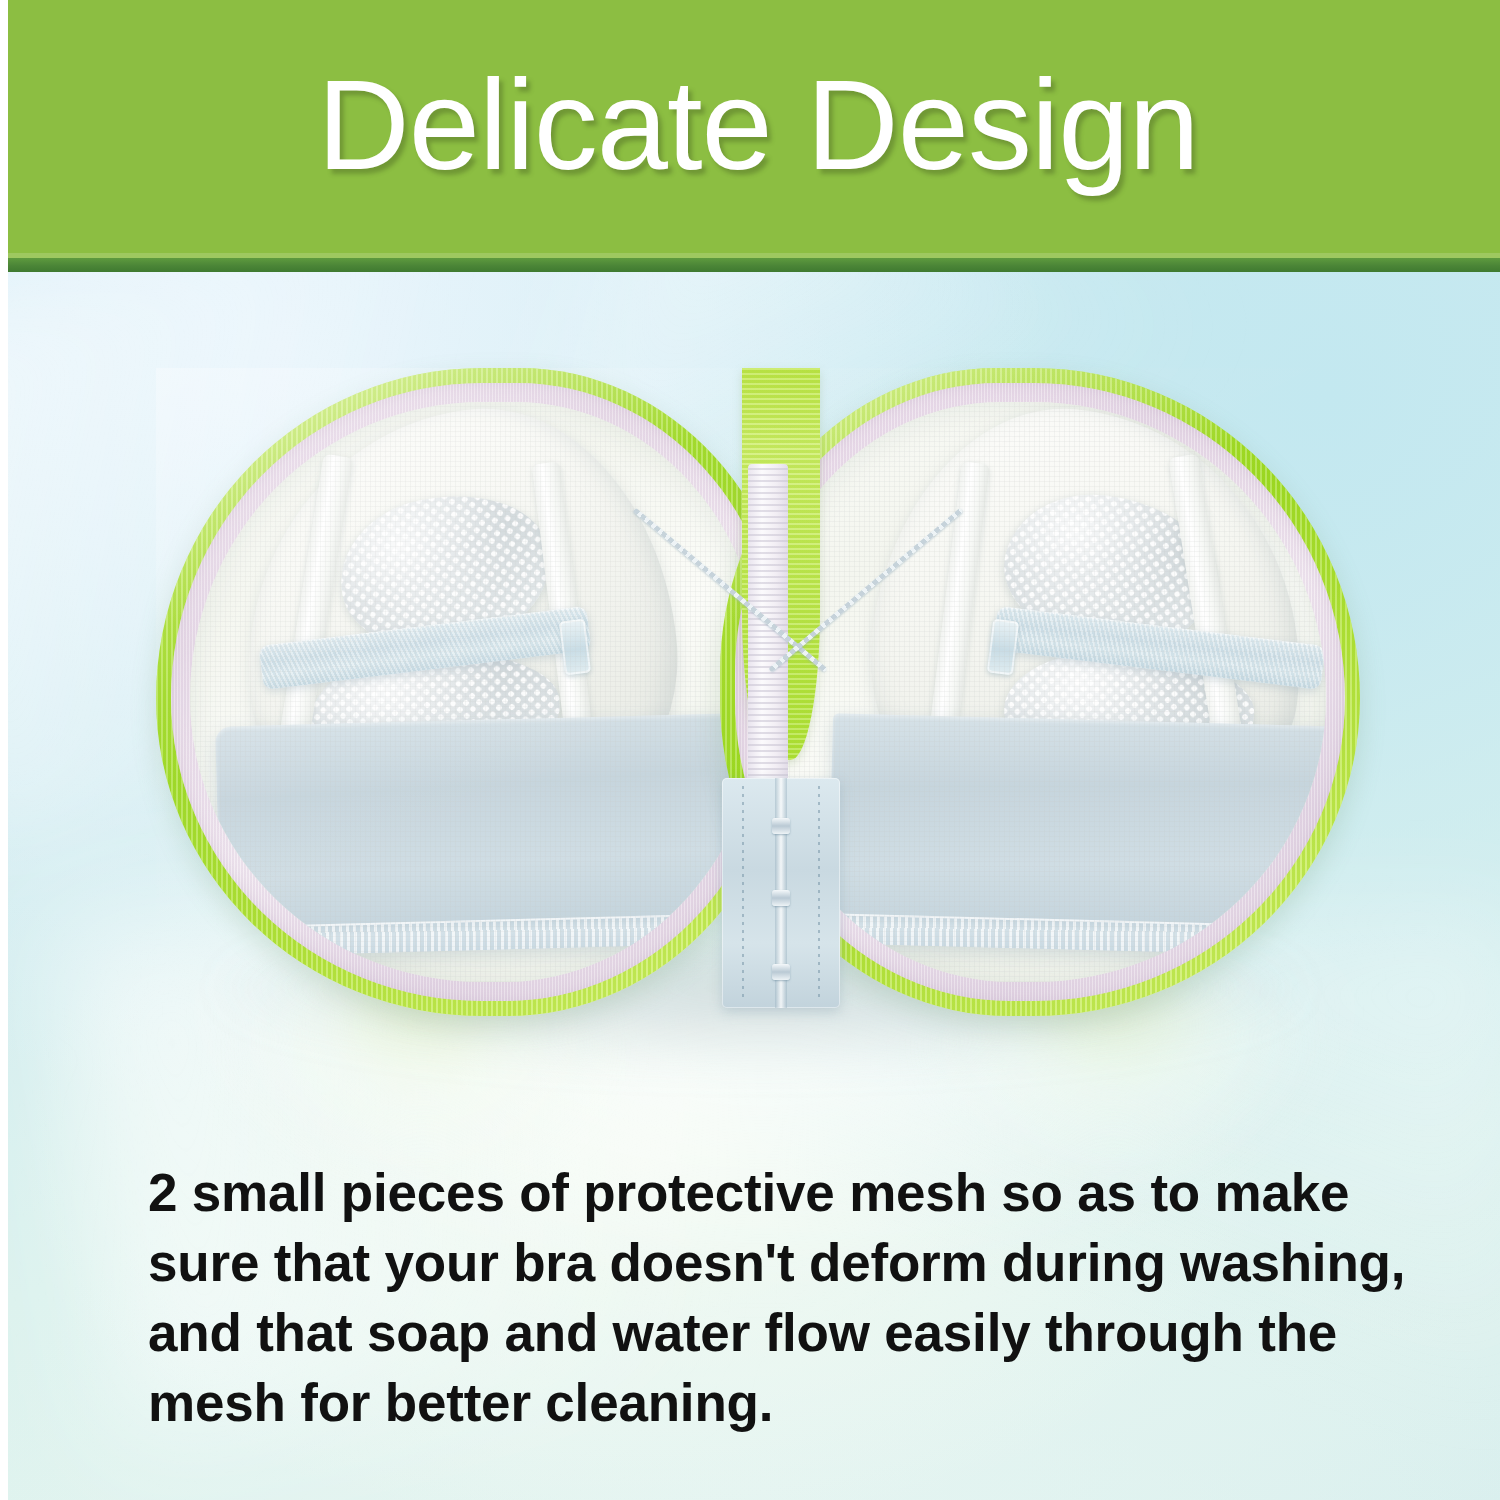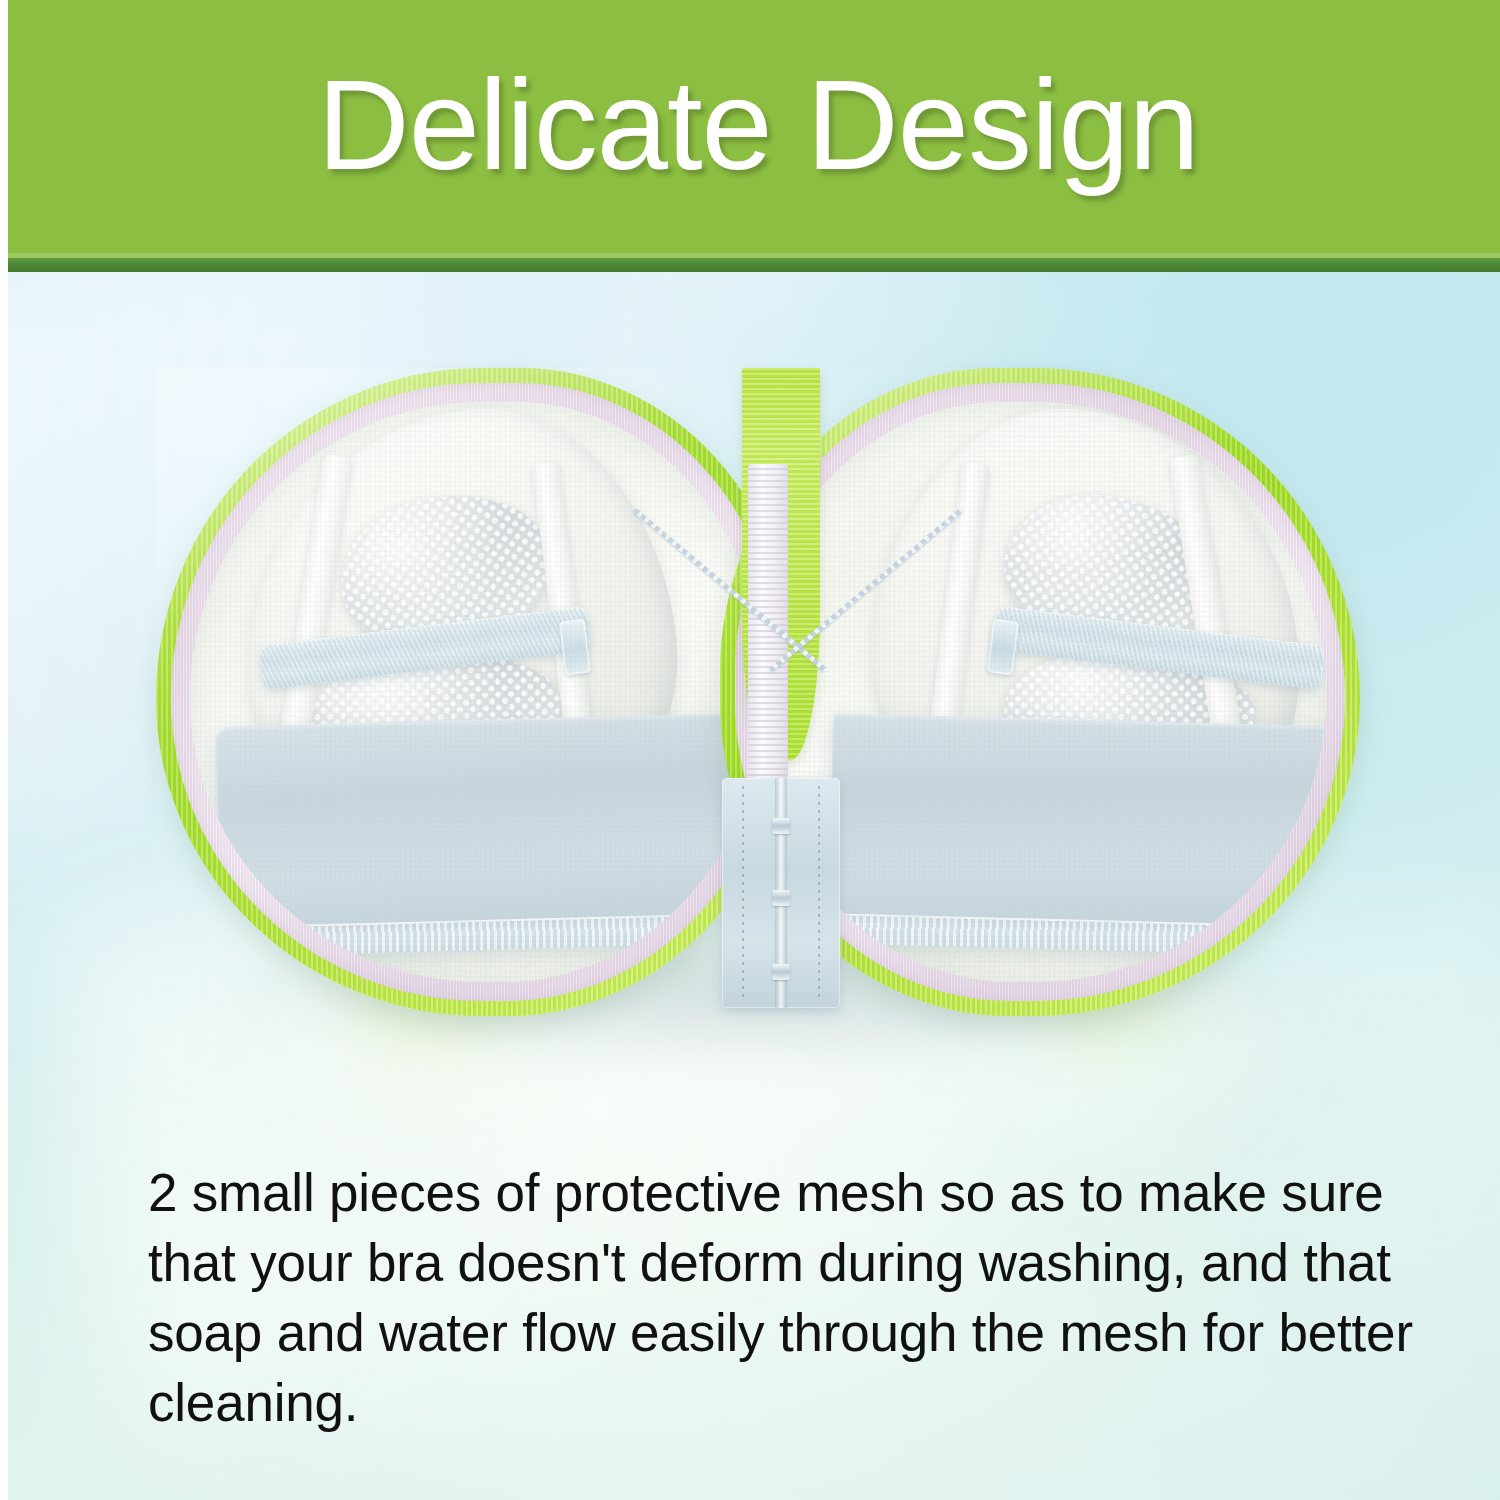--- a/index.html
+++ b/index.html
@@ -322,21 +322,21 @@
     background:linear-gradient(152deg,rgba(255,255,255,0.30) 0%,rgba(255,255,255,0.05) 26%,rgba(255,255,255,0) 52%);
     pointer-events:none;
   }
 
   
   .caption{
     position:absolute;left:140px;top:886px;width:1270px;
     font-family:"Liberation Sans",sans-serif;
     font-size:53px;
     line-height:70px;
-    font-weight:400;
+    font-weight:700;
     color:#111111;
     letter-spacing:-0.2px;
   }
 </style>
 </head>
 <body>
 
 <div class="page">
 
   <div class="header">

